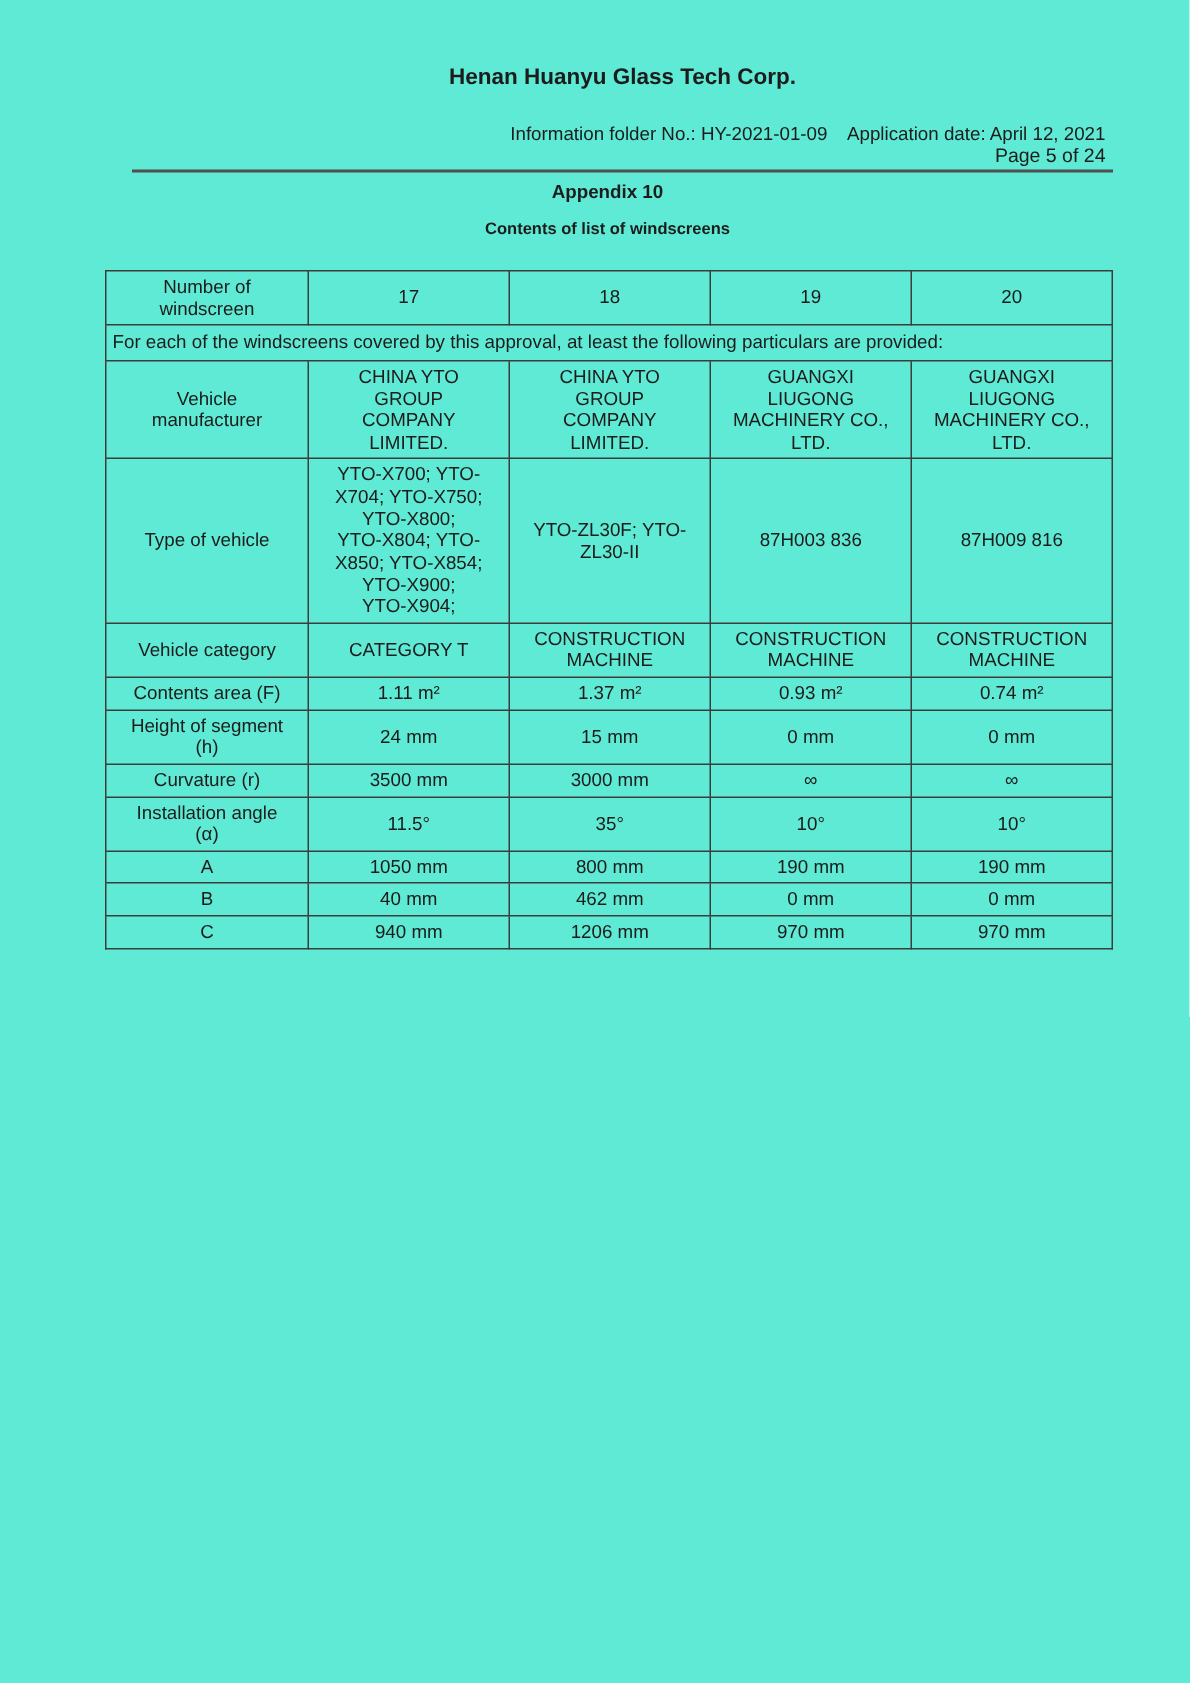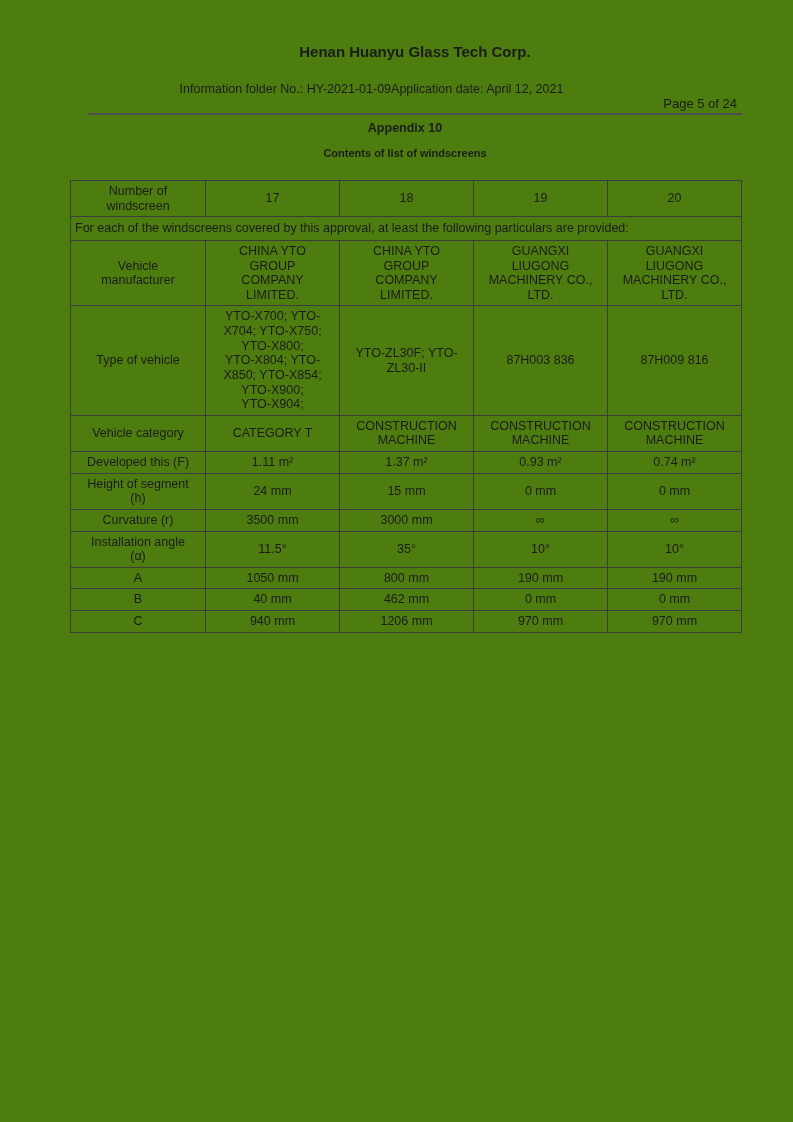--- a/index.html
+++ b/index.html
@@ -1,41 +1,42 @@
 <!DOCTYPE html>
 <html><head>
 <meta charset="utf-8">
 <style>
   html, body { margin: 0; padding: 0; background: #ffffff; }
   .page {
     position: relative;
     width: 793px;
     height: 1122px;
-    background: #4d7c0f;
+    background: #5eead4;
     font-family: "Liberation Sans", "DejaVu Sans", sans-serif;
     color: #1c1c1c;
     box-sizing: border-box;
     padding-top: 43px;
     overflow: hidden;
   }
   .company-title {
     width: 654px;
     margin: 0 0 0 88px;
     text-align: center;
     font-size: 15px;
     font-weight: bold;
     line-height: 18px;
   }
   .meta-row {
     width: 627px;
-    margin: 21px 0 0 58px;
+    margin: 21px 0 0 110px;
     display: flex;
-    justify-content: center;
+    justify-content: flex-end;
     font-size: 12.5px;
     line-height: 15px;
+    gap: 13px;
   }
   .page-number-line {
     width: 627px;
     margin: 0 0 0 110px;
     text-align: right;
     font-size: 13px;
     line-height: 14px;
   }
   .header-rule {
     width: 654px;
@@ -165,21 +166,21 @@
         <td>CATEGORY T</td>
         <td>CONSTRUCTION
 MACHINE</td>
         <td>CONSTRUCTION
 MACHINE</td>
         <td>CONSTRUCTION
 MACHINE</td>
       </tr>
 
       <tr>
-        <td>Developed this (F)</td>
+        <td>Contents area (F)</td>
         <td>1.11 m²</td>
         <td>1.37 m²</td>
         <td>0.93 m²</td>
         <td>0.74 m²</td>
       </tr>
 
       <tr>
         <td>Height of segment
 (h)</td>
         <td>24 mm</td>

